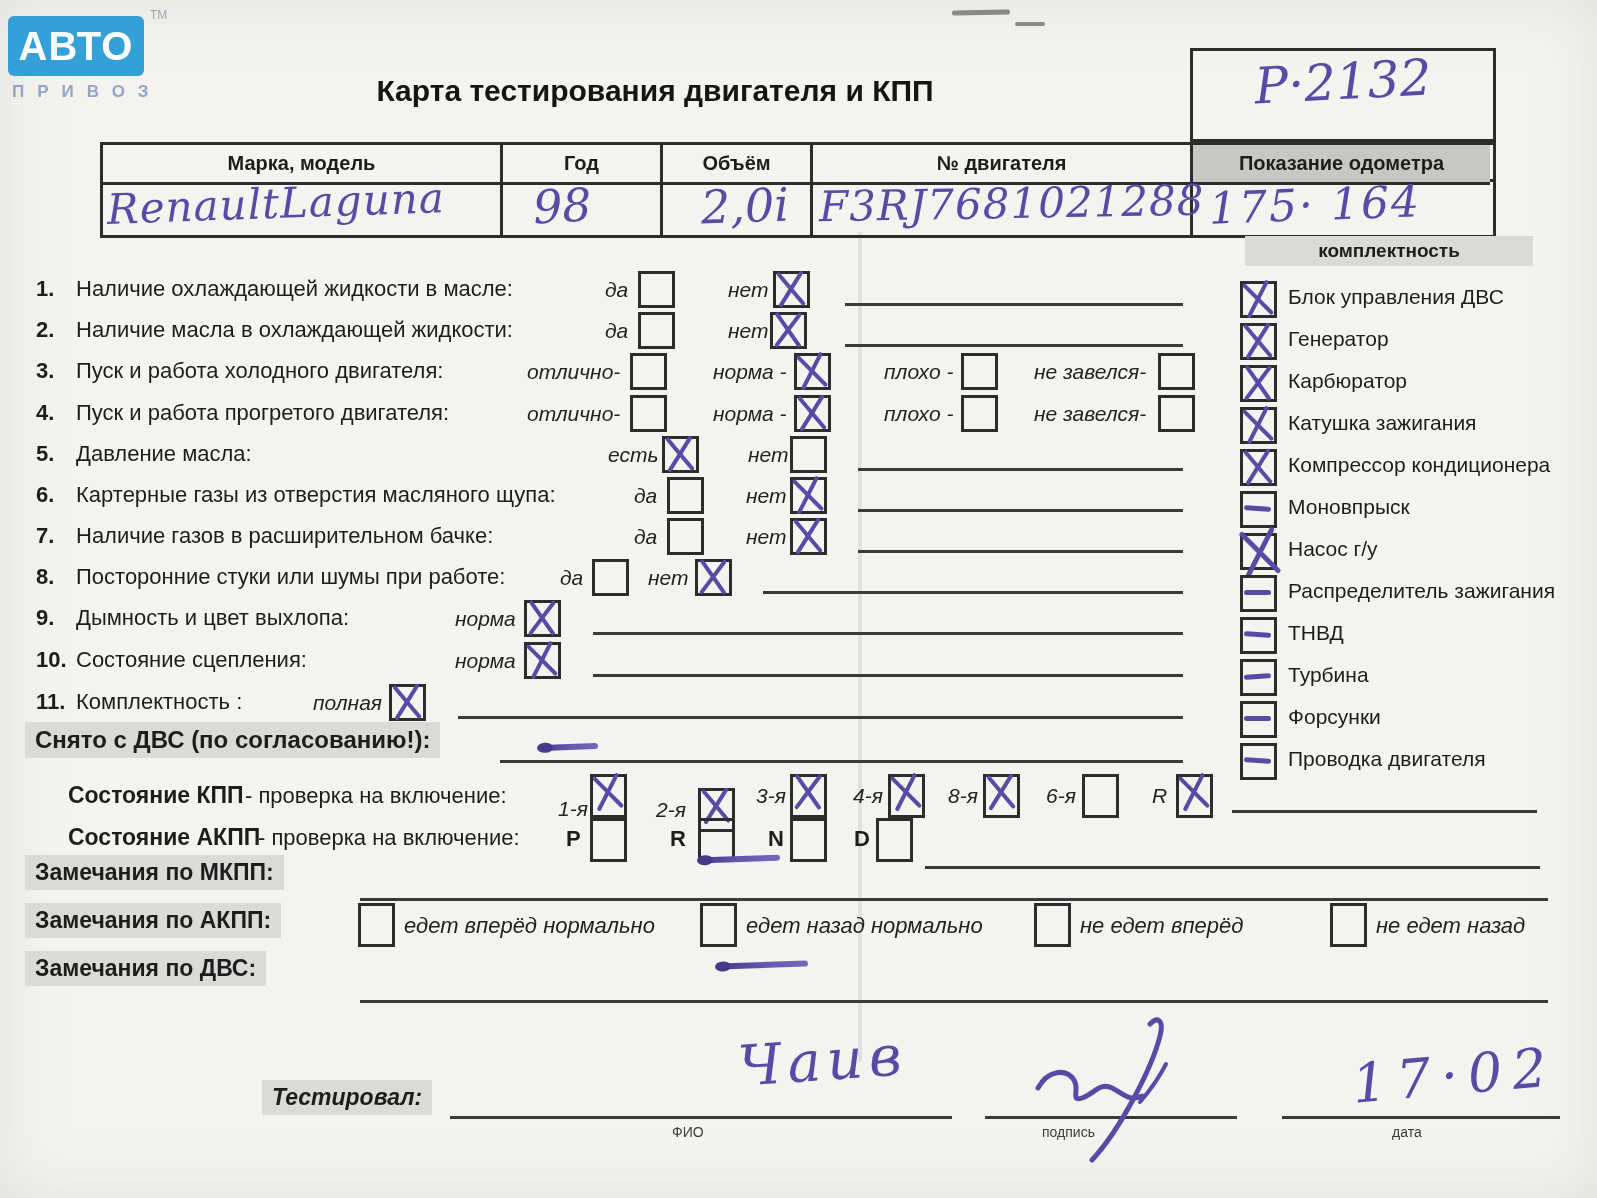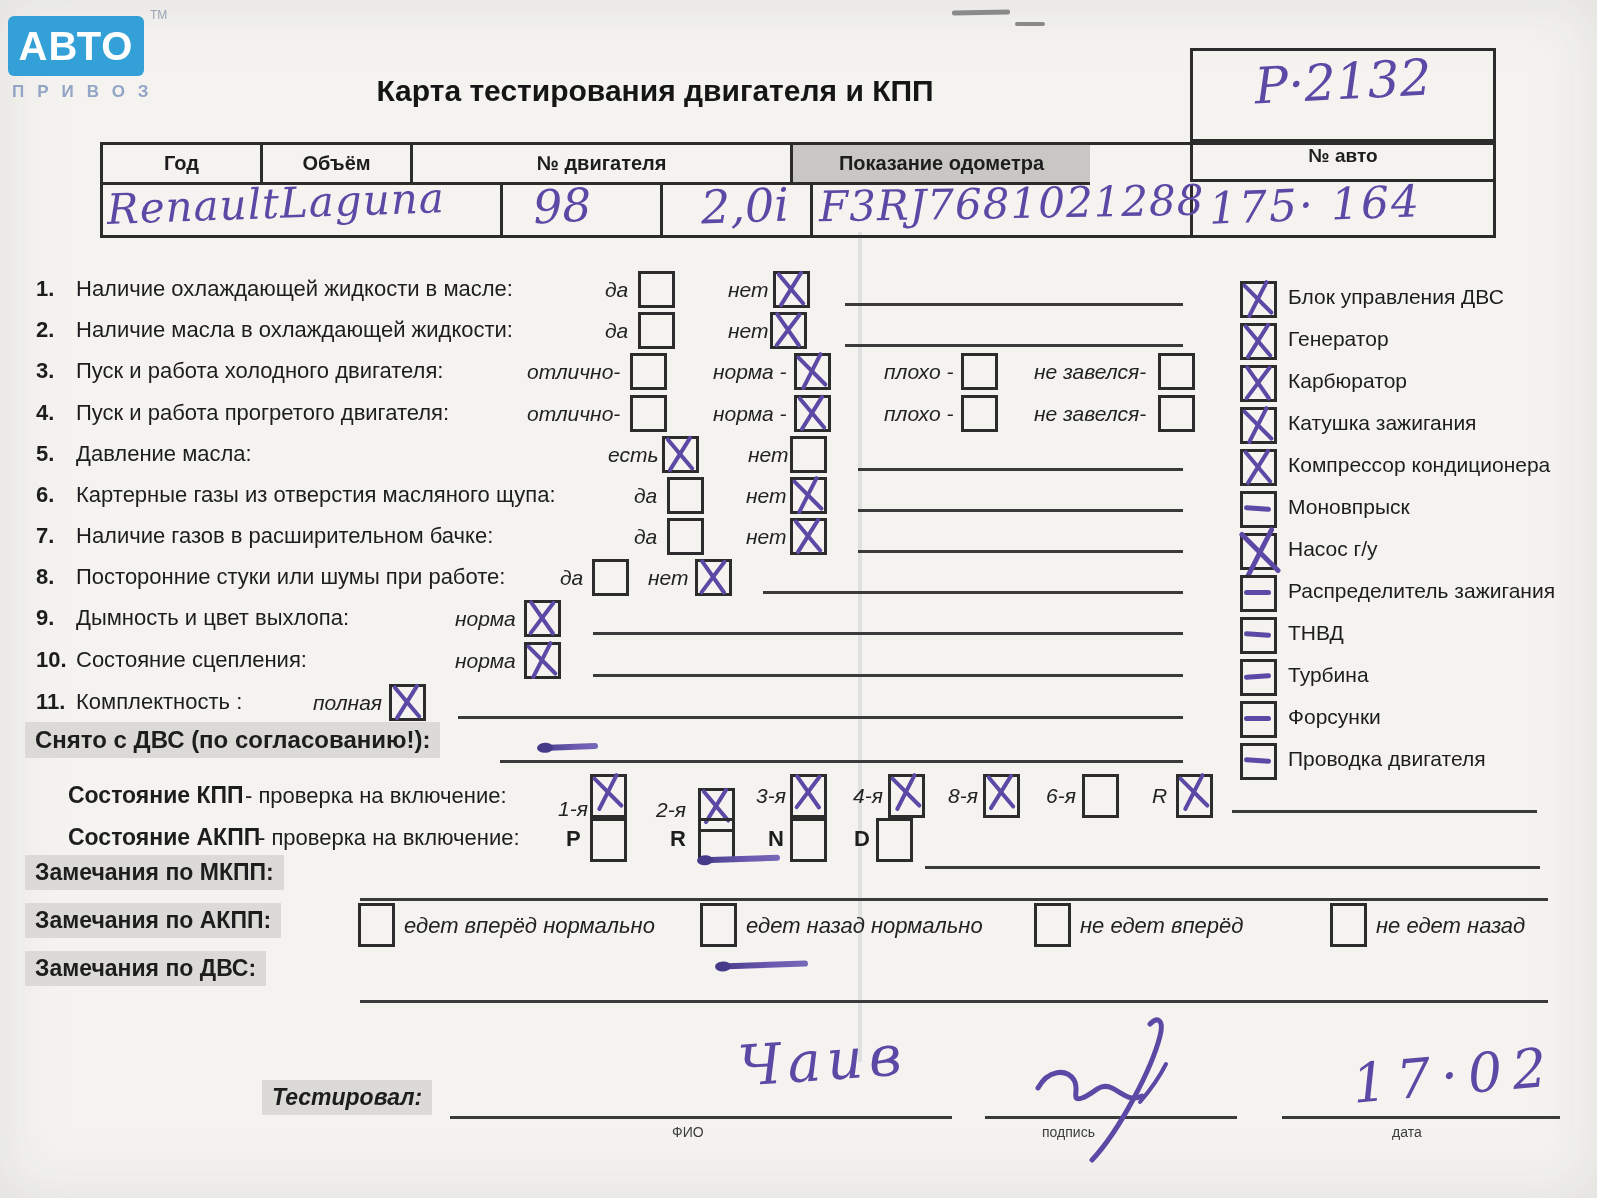--- a/index.html
+++ b/index.html
@@ -84,20 +84,21 @@
   <div class="title">Карта тестирования двигателя  и КПП</div>
 
   <div class="autonum">
     <div class="autonum-val hw">Р·2132</div>
     <div class="autonum-div"></div>
     <div class="autonum-label">№ авто</div>
   </div>
 
   <div class="vtable">
     <div class="vrow vhead" id="vhead">
+        <div class="vcell" style="width: 400px;">Марка, модель</div>
         <div class="vcell" style="width: 160px;">Год</div>
         <div class="vcell" style="width: 150px;">Объём</div>
         <div class="vcell" style="width: 380px;">№ двигателя</div>
         <div class="vcell shaded" style="width: 297px;">Показание одометра</div>
       </div>
     <div class="vrow vval" id="vval">
         <div class="vcell" style="width: 400px;">
           <span class="hw" style="left: 4px; font-size: 42px; letter-spacing: 1px; transform: rotate(-2deg);">RenaultLaguna</span>
         </div>
         <div class="vcell" style="width: 160px;">
@@ -108,20 +109,21 @@
         </div>
         <div class="vcell" style="width: 380px;">
           <span class="hw" style="left: 6px; font-size: 42px; letter-spacing: 1px; transform: rotate(-1deg);">F3RJ7681021288</span>
         </div>
         <div class="vcell" style="width: 297px;">
           <span class="hw" style="left: 16px; font-size: 44px; letter-spacing: 2px; transform: rotate(-2deg);">175· 164</span>
         </div>
       </div>
   </div>
 
+  <div class="eq-header">комплектность</div>
   <div id="equipment">
       <div class="eq-item" style="top: 283px;">
         <div class="cb">
           <div class="mark-x" style="transform: rotate(-5deg);">
             <i></i>
             <i></i>
           </div>
         </div>
         <span>Блок управления ДВС</span>
       </div>

